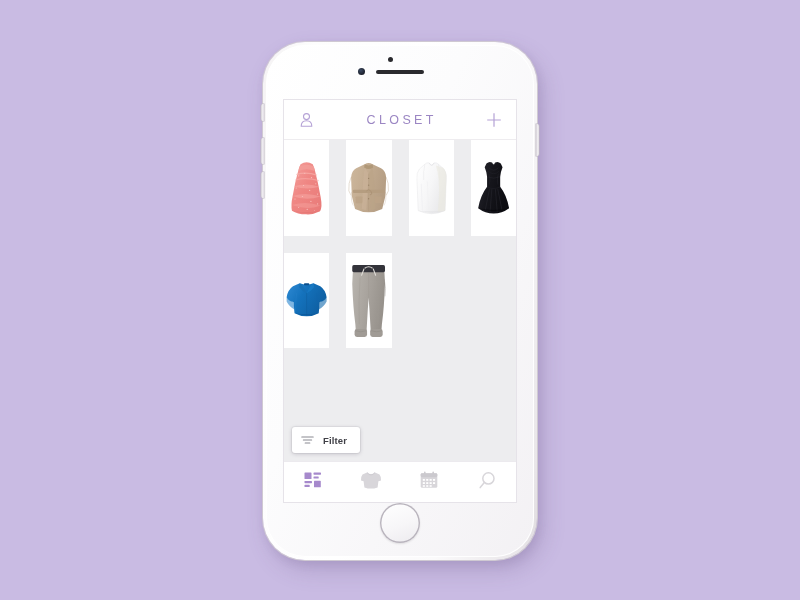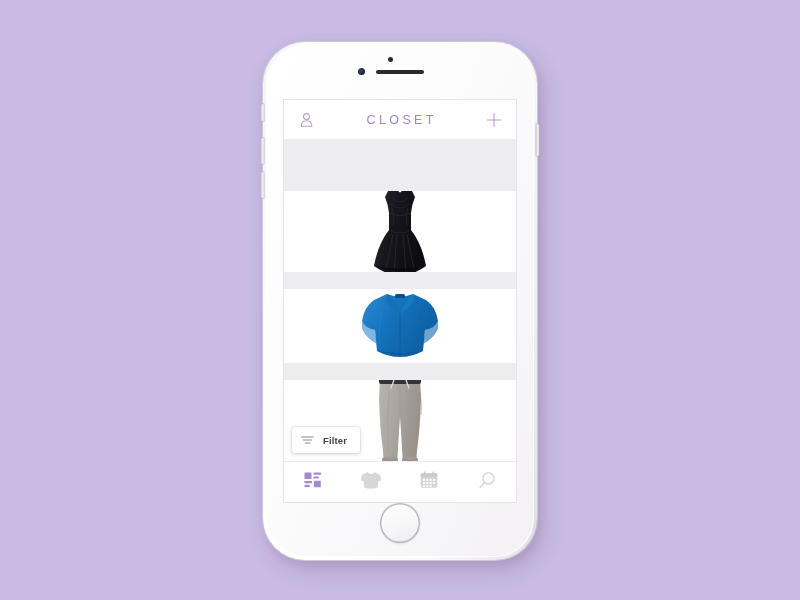--- a/index.html
+++ b/index.html
@@ -121,21 +121,21 @@
     letter-spacing: 3.4px;
     font-weight: 400;
     text-indent: 3.4px;
   }
   .hdr-icon { display: flex; align-items: center; justify-content: center; width: 20px; height: 20px; cursor: pointer; }
 
   
   #closet-grid {
     flex: 1 1 auto;
     display: grid;
-    grid-template-columns: 1fr;
+    grid-template-columns: 1fr 1fr 1fr 1fr;
     grid-template-rows: 1fr 1fr 1fr;
     background: #ededef;
     gap: 17px;
     position: relative;
     overflow: hidden;
   }
   .grid-cell {
     background: #ffffff;
     position: relative;
     display: flex;

